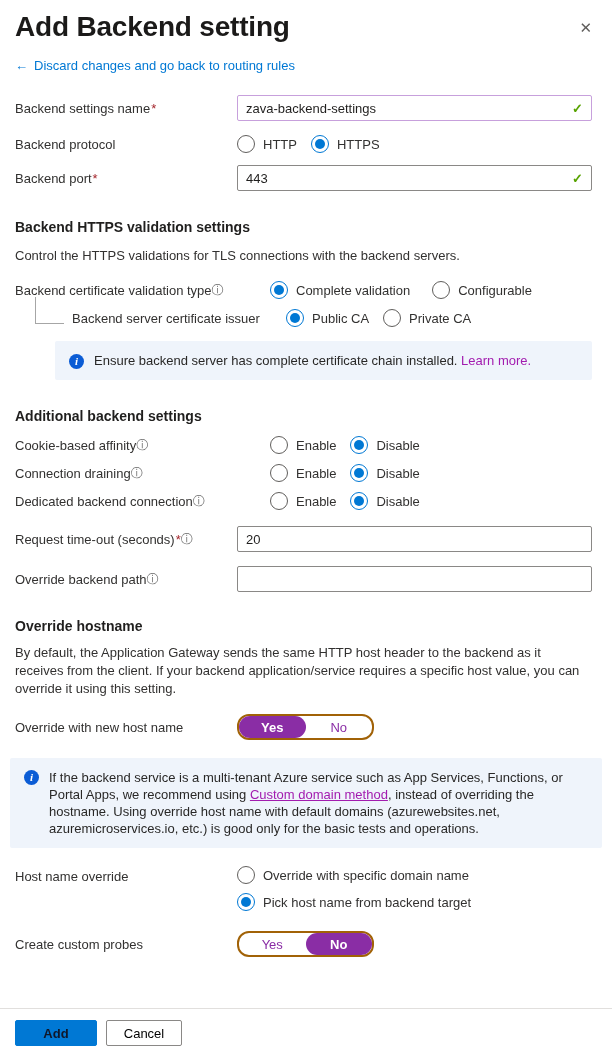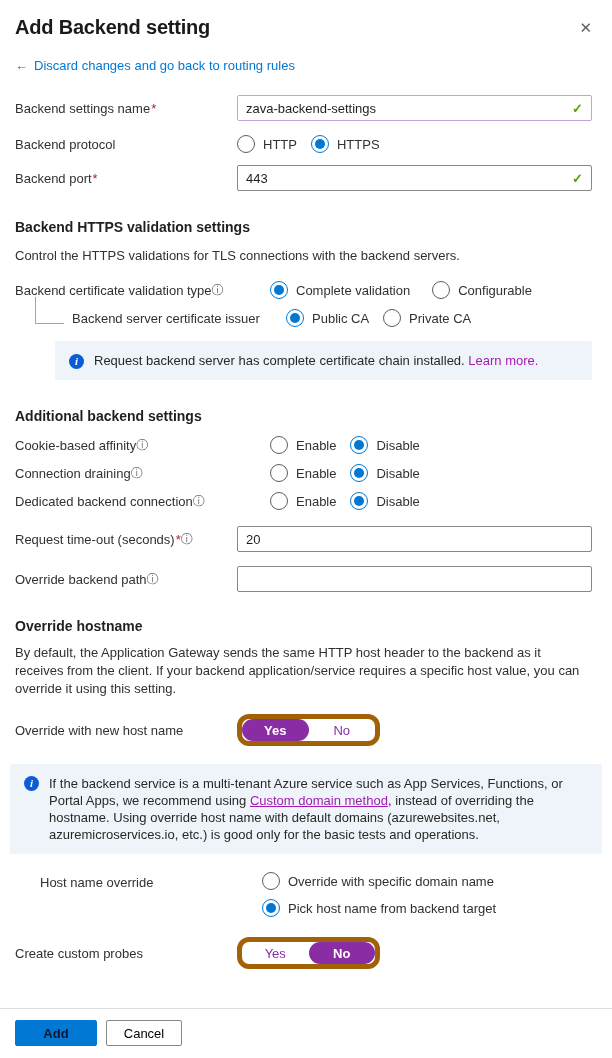--- a/index.html
+++ b/index.html
@@ -5,21 +5,21 @@
   html,body{margin:0;padding:0;}
   body{
     width:612px;height:1058px;background:#ffffff;
     font-family:"Liberation Sans",sans-serif;font-size:13px;color:#323130;
     box-sizing:border-box;overflow:hidden;
   }
   .panel{display:flex;flex-direction:column;height:100%;}
 
   
   .title-row{display:flex;justify-content:space-between;align-items:flex-start;padding:12px 20px 0 15px;}
-  .page-title{font-size:20px;font-weight:700;color:#1b1a19;margin:0;line-height:30px;letter-spacing:-0.2px;}
+  .page-title{font-size:28px;font-weight:700;color:#1b1a19;margin:0;line-height:30px;letter-spacing:-0.2px;}
   .close-btn{color:#605e5c;font-size:15px;line-height:15px;margin-top:8px;cursor:pointer;font-weight:400;}
   .back-link{margin:16px 15px 0;color:#0078d4;font-size:13px;display:flex;align-items:center;gap:6px;cursor:pointer;}
 
   
   .form{display:flex;flex-direction:column;padding:0 20px 0 15px;}
   .row{display:flex;align-items:center;}
   .row .lbl{width:222px;flex-shrink:0;color:#323130;display:flex;align-items:center;}
   .row.wide .lbl{width:255px;}
   .req{color:#a4262c;margin-left:1px;}
   .info-glyph{color:#6b6b6b;font-size:12px;line-height:12px;cursor:pointer;}
@@ -53,21 +53,21 @@
   .banner{background:#eff4fb;border-radius:2px;display:flex;gap:10px;padding:11px 14px;line-height:17px;color:#292827;}
   .banner.b1{margin:14px 20px 0 55px;align-items:center;}
   .banner.b2{margin:18px 10px 0 10px;}
   .banner-ico{width:15px;height:15px;border-radius:50%;background:#0b5cd5;color:#fff;flex-shrink:0;
     display:flex;align-items:center;justify-content:center;
     font-family:"Liberation Serif",serif;font-style:italic;font-weight:700;font-size:11px;margin-top:1px;}
   .blue-link{color:#a21caf;cursor:pointer;}
   .blue-link.u{text-decoration:underline;}
 
   
-  .toggle{display:inline-flex;width:133px;height:22px;border:5px solid #a16207;border-radius:12px;background:#fff;box-sizing:content-box;cursor:pointer;}
+  .toggle{display:inline-flex;width:133px;height:22px;border:2px solid #a16207;border-radius:12px;background:#fff;box-sizing:content-box;cursor:pointer;}
   .seg{flex:1;display:flex;align-items:center;justify-content:center;color:#8a2da5;font-size:13px;border-radius:11px;}
   .seg.on{background:#8a2da5;color:#fff;font-weight:700;}
 
   
   .footer{margin-top:auto;border-top:1px solid #e1dfdd;padding:11px 15px 12px;display:flex;gap:9px;}
   .btn{height:26px;font-family:"Liberation Sans",sans-serif;font-size:13px;border-radius:2px;cursor:pointer;}
   .btn.primary{width:82px;background:#0078d4;border:1px solid #0078d4;color:#0f172a;font-weight:700;}
   .btn.secondary{width:76px;background:#fff;border:1px solid #8a8886;color:#000000;}
 
   
@@ -163,21 +163,21 @@
         <div class="radio">
           <span class="dot"></span>
           <span>Private CA</span>
         </div>
       </div>
     </div>
   </div>
 
   <div class="banner b1">
     <span class="banner-ico">i</span>
-    <span><span>Request backend server has complete certificate chain installed.</span> <span class="blue-link">Learn more.</span></span>
+    <span><span>Ensure backend server has complete certificate chain installed.</span> <span class="blue-link">Learn more.</span></span>
   </div>
 
   <div class="form">
     <h2 class="section-h mt28">Additional backend settings</h2>
 
     <div class="row wide mt12">
       <div class="lbl">
         <span>Cookie-based affinity</span>
         <span class="info-glyph">ⓘ</span>
       </div>
@@ -262,21 +262,21 @@
     </div>
   </div>
 
   <div class="banner b2">
     <span class="banner-ico">i</span>
     <span><span>If the backend service is a multi-tenant Azure service such as App Services, Functions, or Portal Apps, we recommend using </span><span class="blue-link u">Custom domain method</span><span>, instead of overriding the hostname. Using override host name with default domains (azurewebsites.net, azuremicroservices.io, etc.) is good only for the basic tests and operations.</span></span>
   </div>
 
   <div class="form">
 
-    <div class="row mt18" style="align-items:flex-start;margin-left:25px;">
+    <div class="row mt18" style="align-items:flex-start;">
       <div class="lbl" style="margin-top:3px;">
         <span>Host name override</span>
       </div>
       <div class="radios col">
         <div class="radio">
           <span class="dot"></span>
           <span>Override with specific domain name</span>
         </div>
         <div class="radio sel">
           <span class="dot"></span>

